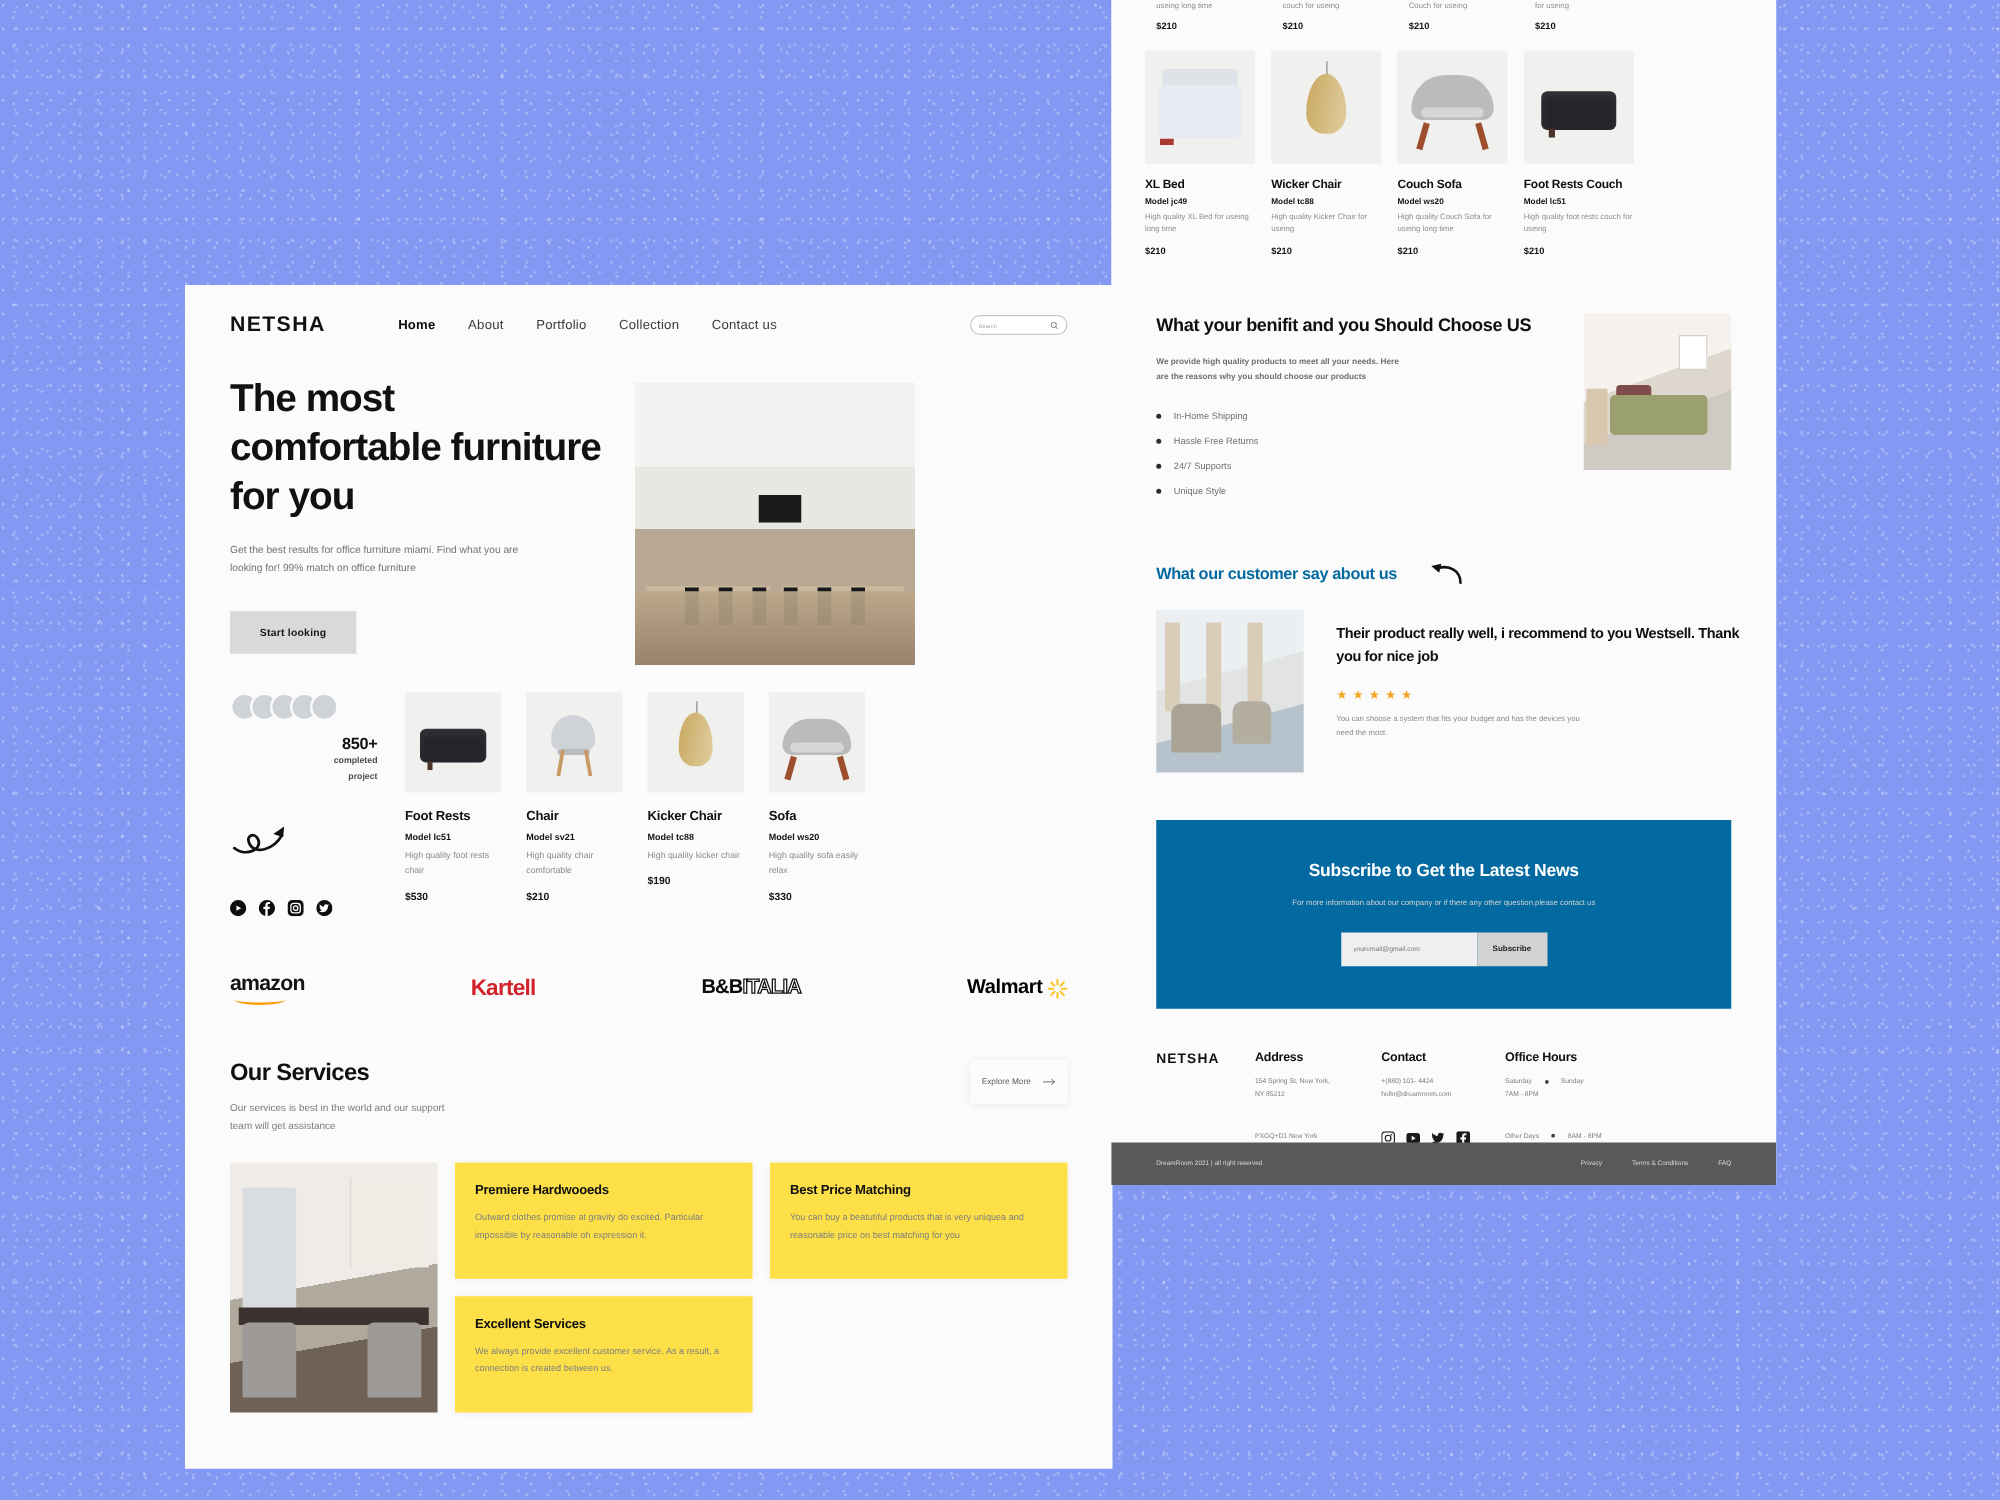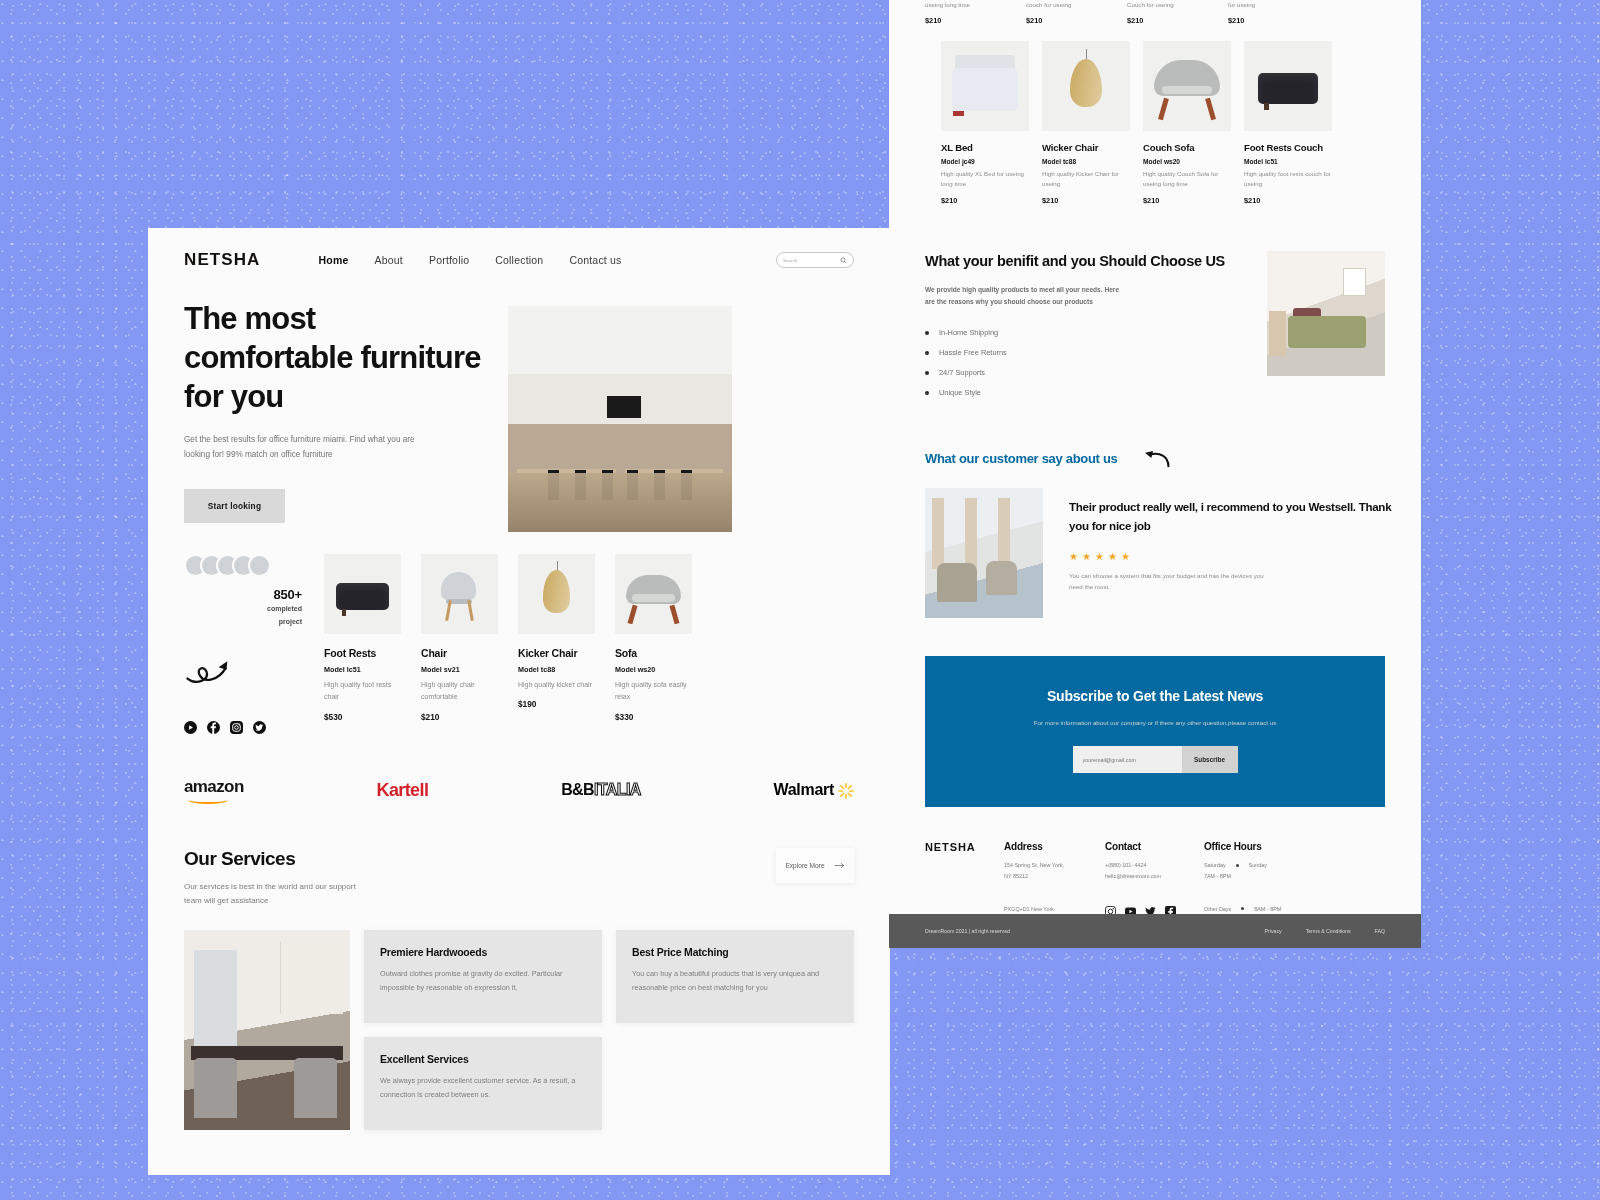--- a/index.html
+++ b/index.html
@@ -158,26 +158,26 @@
   .svc-grid { display:flex; gap: 14px; margin-top: 22px; }
   .svc-photo {
     width: 166px; height: 200px; flex:none; overflow:hidden; position:relative;
     background: linear-gradient(170deg,#efece7 0 48%, #b2a99e 48% 70%, #6f6156 70% 100%);
   }
   .svc-photo .fridge{position:absolute;left:6%;top:10%;width:26%;height:52%;background:#d9dde0;border-radius:2px;}
   .svc-photo .cab{position:absolute;right:4%;top:6%;width:38%;height:36%;background:#efece6;border-left:1px solid #dcd8d0;}
   .svc-photo .tabletop{position:absolute;left:4%;top:58%;width:92%;height:7%;background:#3b3230;}
   .svc-photo .chair{position:absolute;top:64%;width:26%;height:30%;background:#9d9a97;border-radius:5px 5px 0 0;}
   .svc-cards { display:grid; grid-template-columns:1fr 1fr; gap:14px; flex:1; }
-  .svc-card { background:#e5e5e5; box-shadow:0 1px 7px rgba(0,0,0,.06); padding:16px 16px 18px 16px; }
+  .svc-card { background:#fde047; box-shadow:0 1px 7px rgba(0,0,0,.06); padding:16px 16px 18px 16px; }
   .svc-card h3 { font-size:10.5px; font-weight:800; color:#101010; letter-spacing:-.2px;}
   .svc-card p { margin-top:9px; font-size:7.3px; color:#7e7e7e; line-height:1.85;}
 
   
-  .rp { padding: 0 52px; }
+  .rp { padding: 0 27px; }
   .prow { display:flex; gap:13px; }
   .rp-card { width:88px; }
   .rp-card .thumb { width:88px; height:90px; background:#f0f0ef; position:relative; overflow:hidden; }
   .rp-card .name { margin-top:11px; font-size:9.6px; font-weight:800; color:#101010; letter-spacing:-.2px;}
   .rp-card .model { margin-top:5px; font-size:6.6px; font-weight:700; color:#111;}
   .rp-card .desc { margin-top:4px; font-size:6.2px; color:#8d8d8d; line-height:1.7;}
   .rp-card .price { margin-top:6px; font-size:7.4px; font-weight:800; color:#111;}
 
   .topcut { padding: 0 36px; }
   .topcut .prow .rp-card .desc { margin:0; }

